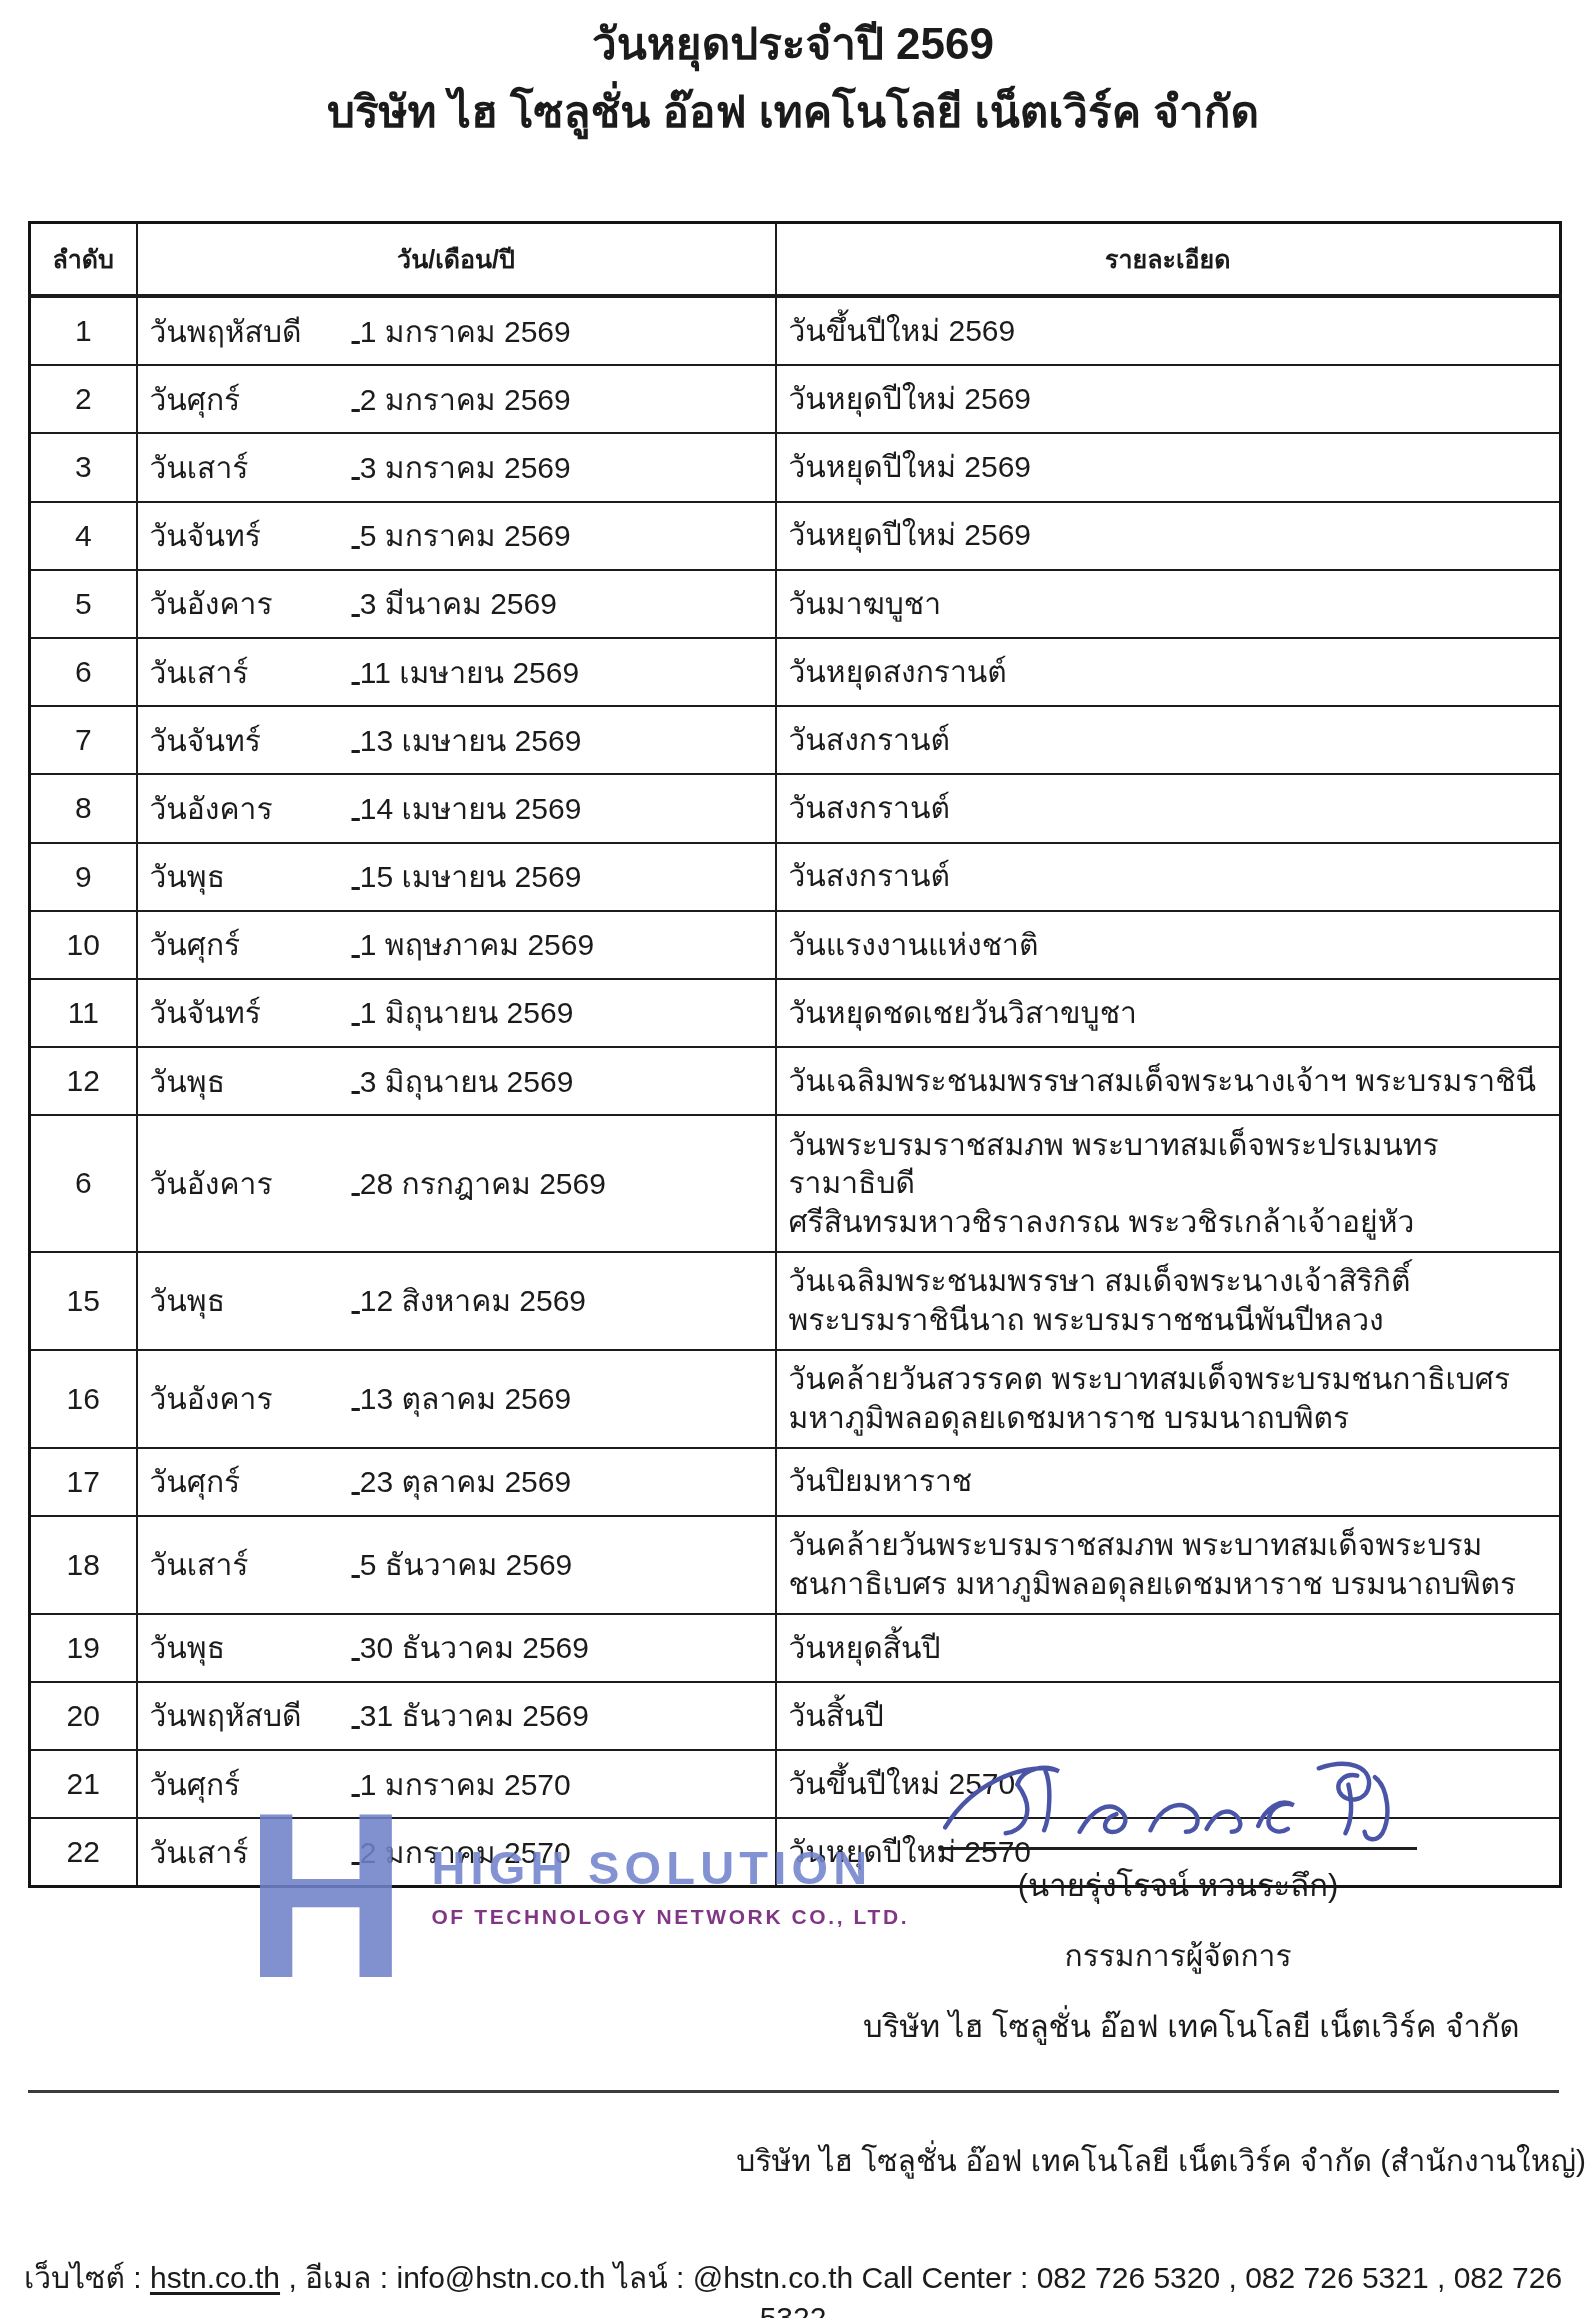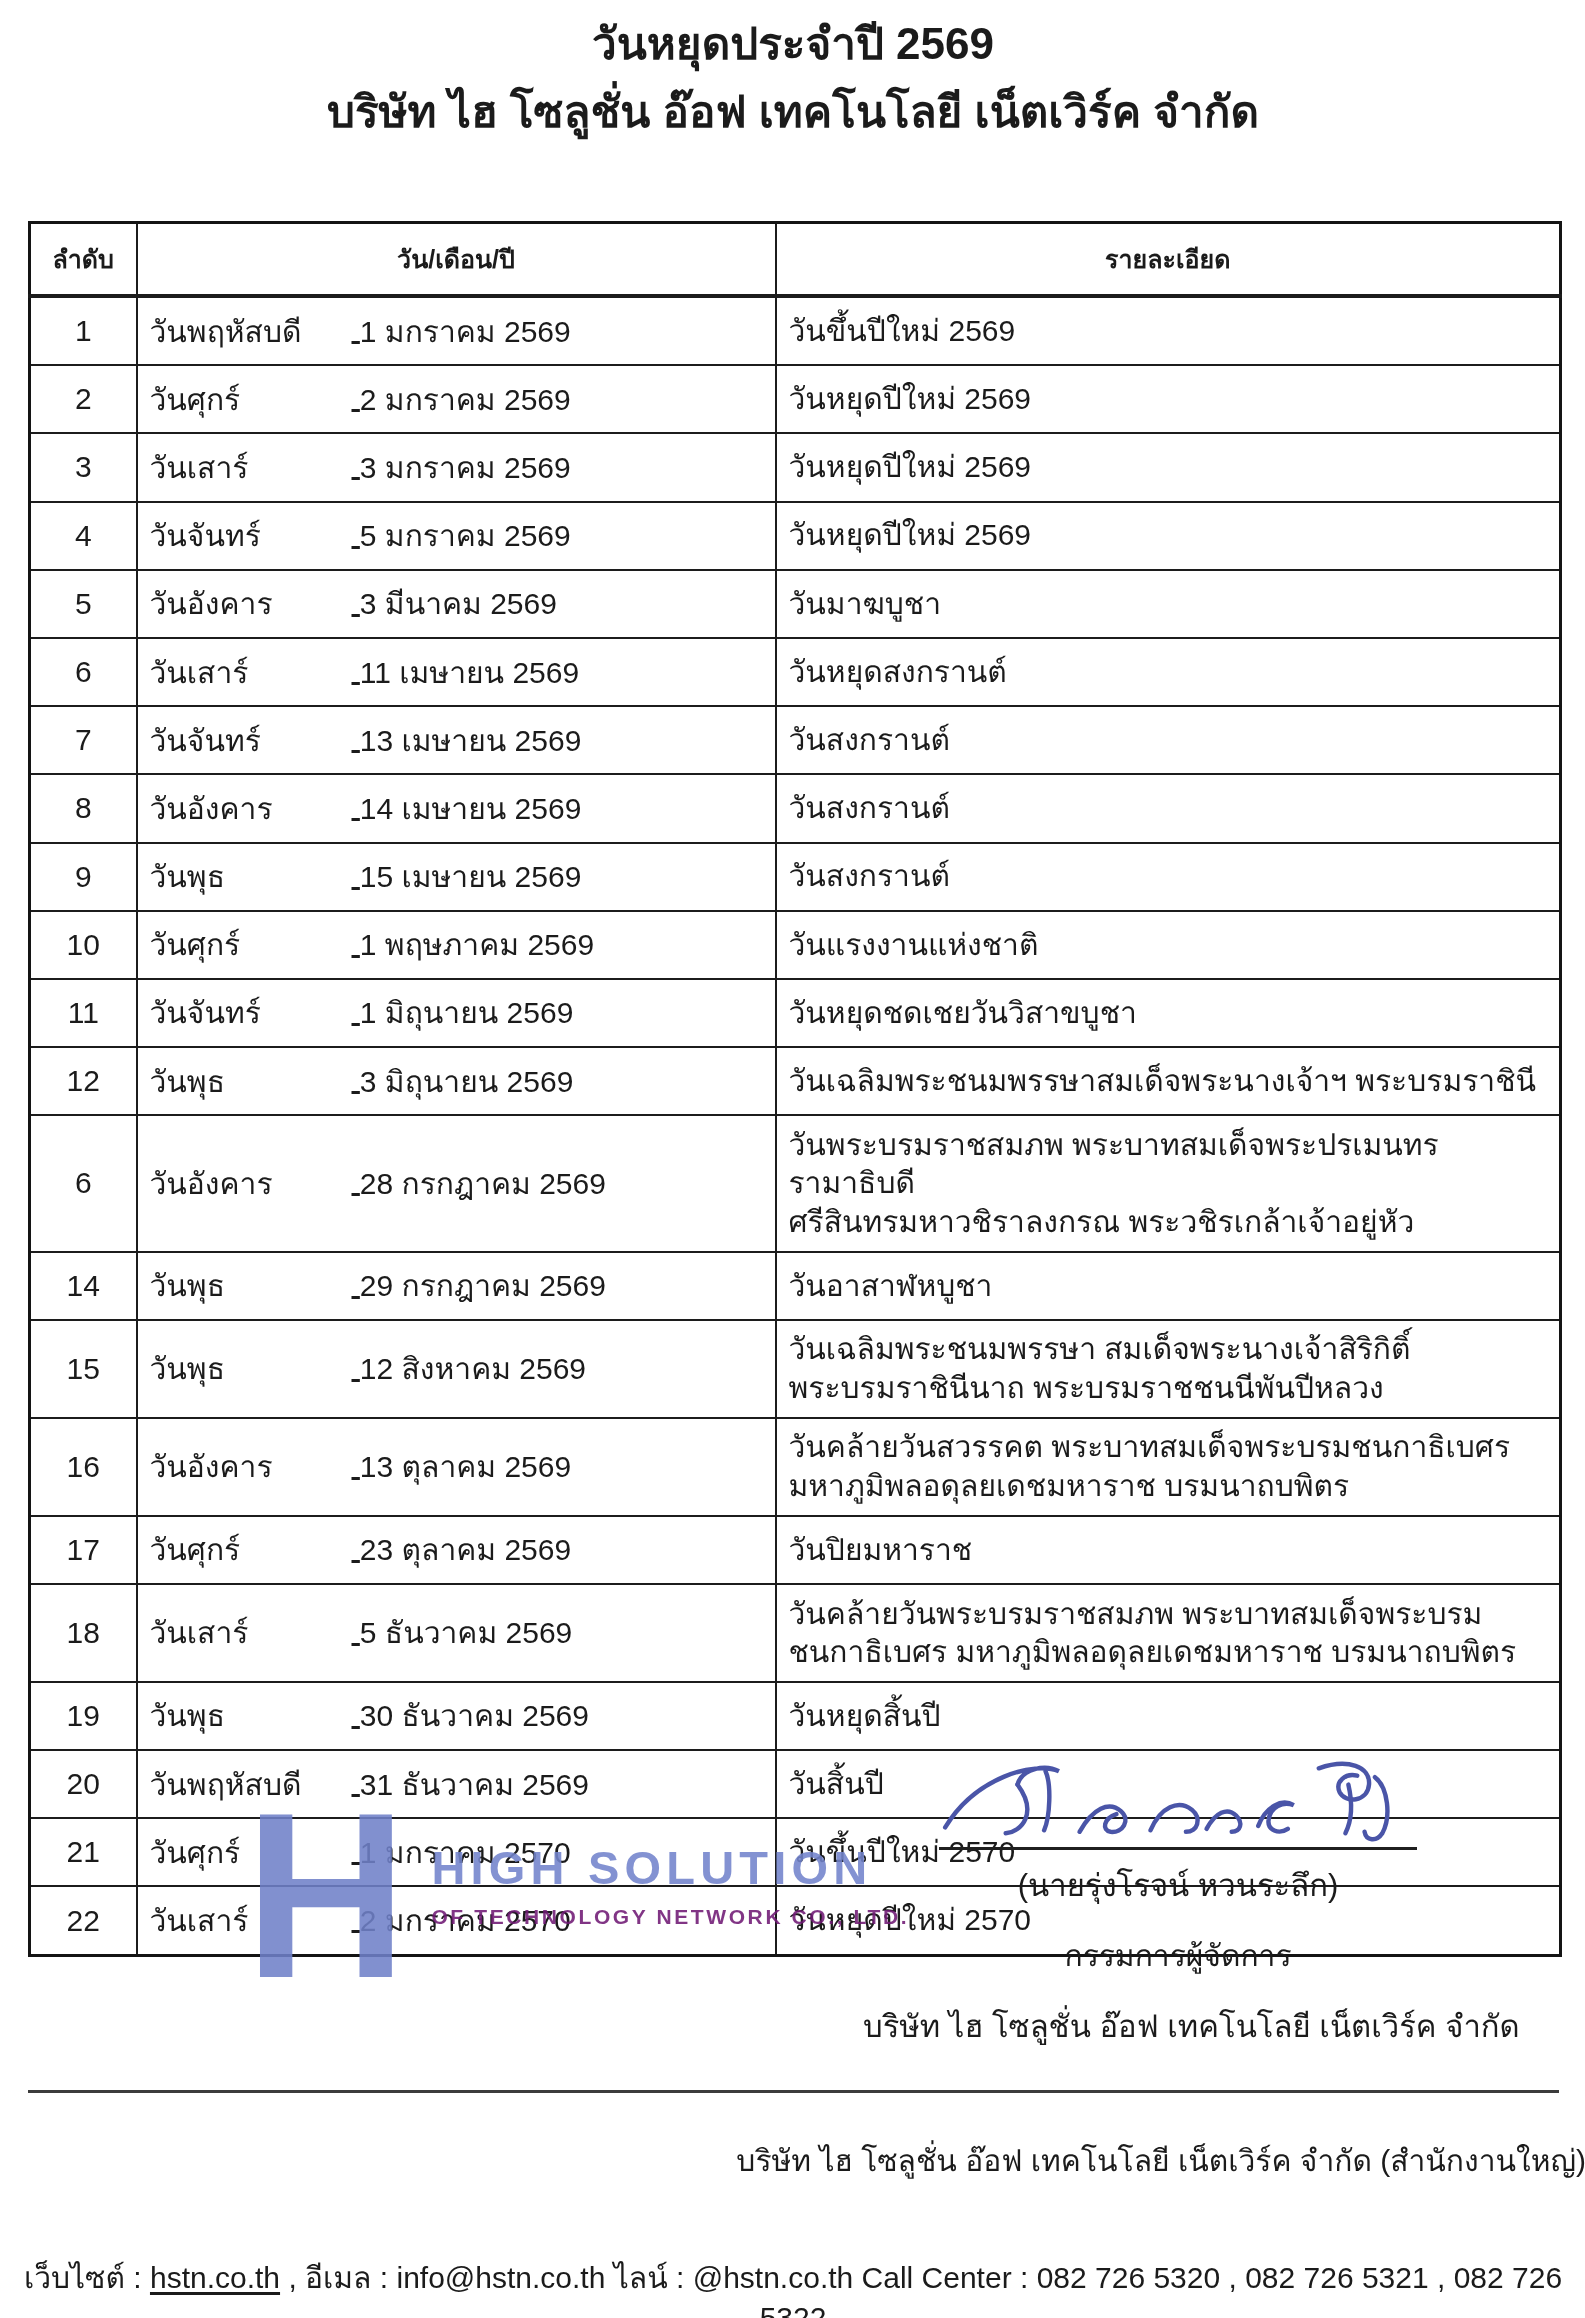--- a/index.html
+++ b/index.html
@@ -199,28 +199,20 @@
         <tr>
           <td class="c-no">6</td>
           <td class="c-date">
             <span class="day">วันอังคาร</span>
             <span class="date">28 กรกฎาคม 2569</span>
           </td>
           <td class="c-detail">วันพระบรมราชสมภพ พระบาทสมเด็จพระปรเมนทรรามาธิบดี
 ศรีสินทรมหาวชิราลงกรณ พระวชิรเกล้าเจ้าอยู่หัว</td>
         </tr>
 
-        <tr>
-          <td class="c-no">14</td>
-          <td class="c-date">
-            <span class="day">วันพุธ</span>
-            <span class="date">29 กรกฎาคม 2569</span>
-          </td>
-          <td class="c-detail">วันอาสาฬหบูชา</td>
-        </tr>
 
         <tr>
           <td class="c-no">15</td>
           <td class="c-date">
             <span class="day">วันพุธ</span>
             <span class="date">12 สิงหาคม 2569</span>
           </td>
           <td class="c-detail">วันเฉลิมพระชนมพรรษา สมเด็จพระนางเจ้าสิริกิติ์
 พระบรมราชินีนาถ พระบรมราชชนนีพันปีหลวง</td>
         </tr>

